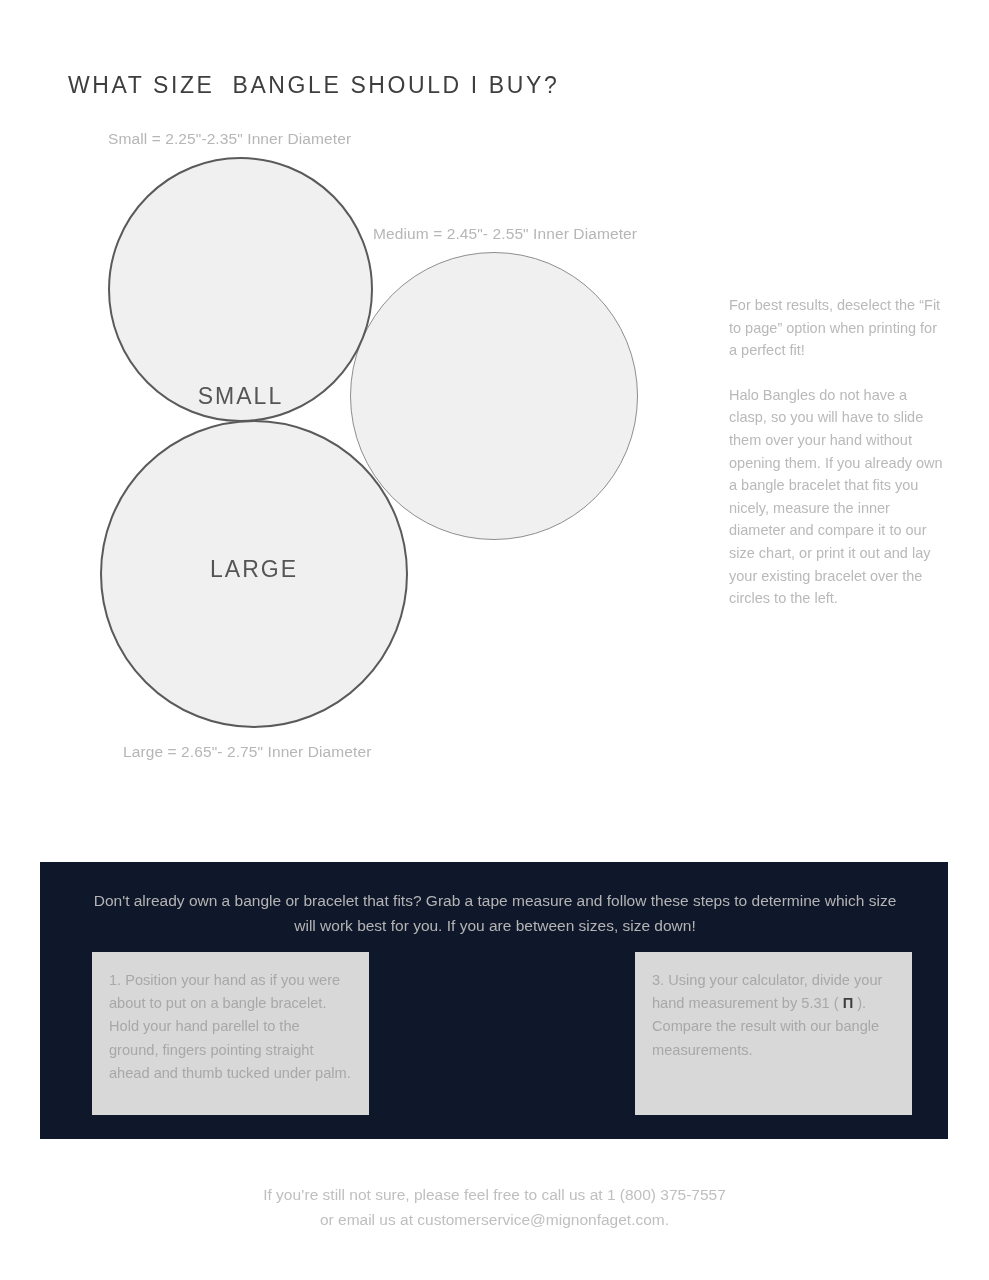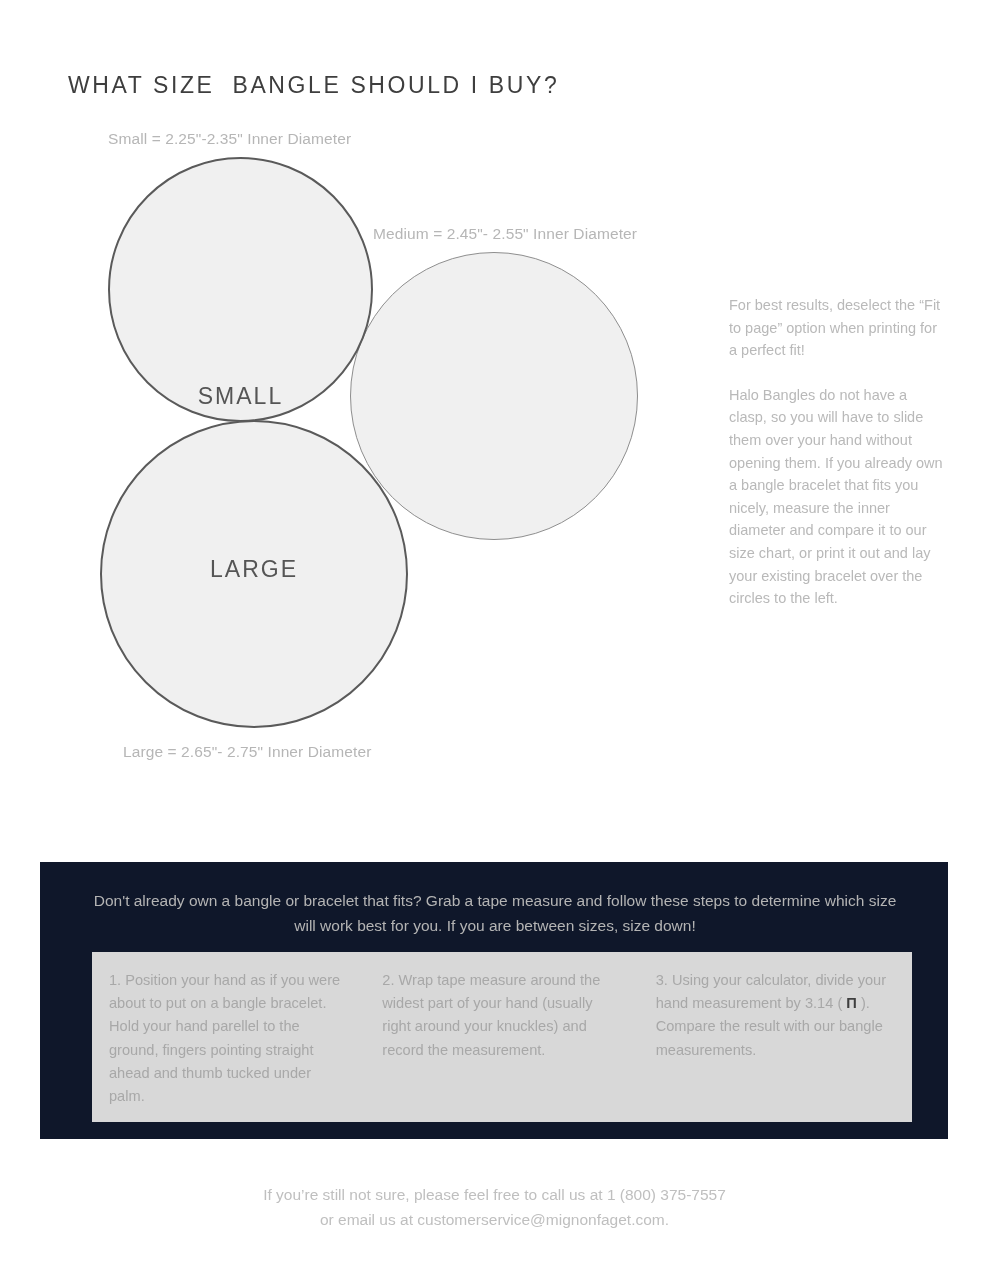--- a/index.html
+++ b/index.html
@@ -196,26 +196,23 @@
 <div class="steps-panel">
 
   <div class="steps-intro">Don't already own a bangle or bracelet that fits? Grab a tape measure and follow these steps to determine which size will work best for you. If you are between sizes, size down!</div>
 
   <div class="steps-row">
 
     <div class="step-box">
       <p class="step-text">1. Position your hand as if you were about to put on a bangle bracelet.   Hold your hand parellel to the ground, fingers pointing straight ahead and thumb tucked under palm.</p>
     </div>
 
+
     <div class="step-box">
-      <p class="step-text">2. Wrap tape measure around the widest part of your hand (usually right around your knuckles) and record the measurement.</p>
-    </div>
-
-    <div class="step-box">
-      <p class="step-text"><span>3. Using your calculator, divide your hand measurement by 3.14 ( </span><span class="pi-symbol">Π</span><span> ).  Compare the result with our bangle measurements.</span></p>
+      <p class="step-text"><span>3. Using your calculator, divide your hand measurement by 5.31 ( </span><span class="pi-symbol">Π</span><span> ).  Compare the result with our bangle measurements.</span></p>
     </div>
 
   </div>
 </div>
 
 <div class="footer">
   <span class="footer-line">If you’re still not sure, please feel free to call us at 1 (800) 375-7557</span>
   <span class="footer-line">or email us at customerservice@mignonfaget.com.</span>
 </div>
 

